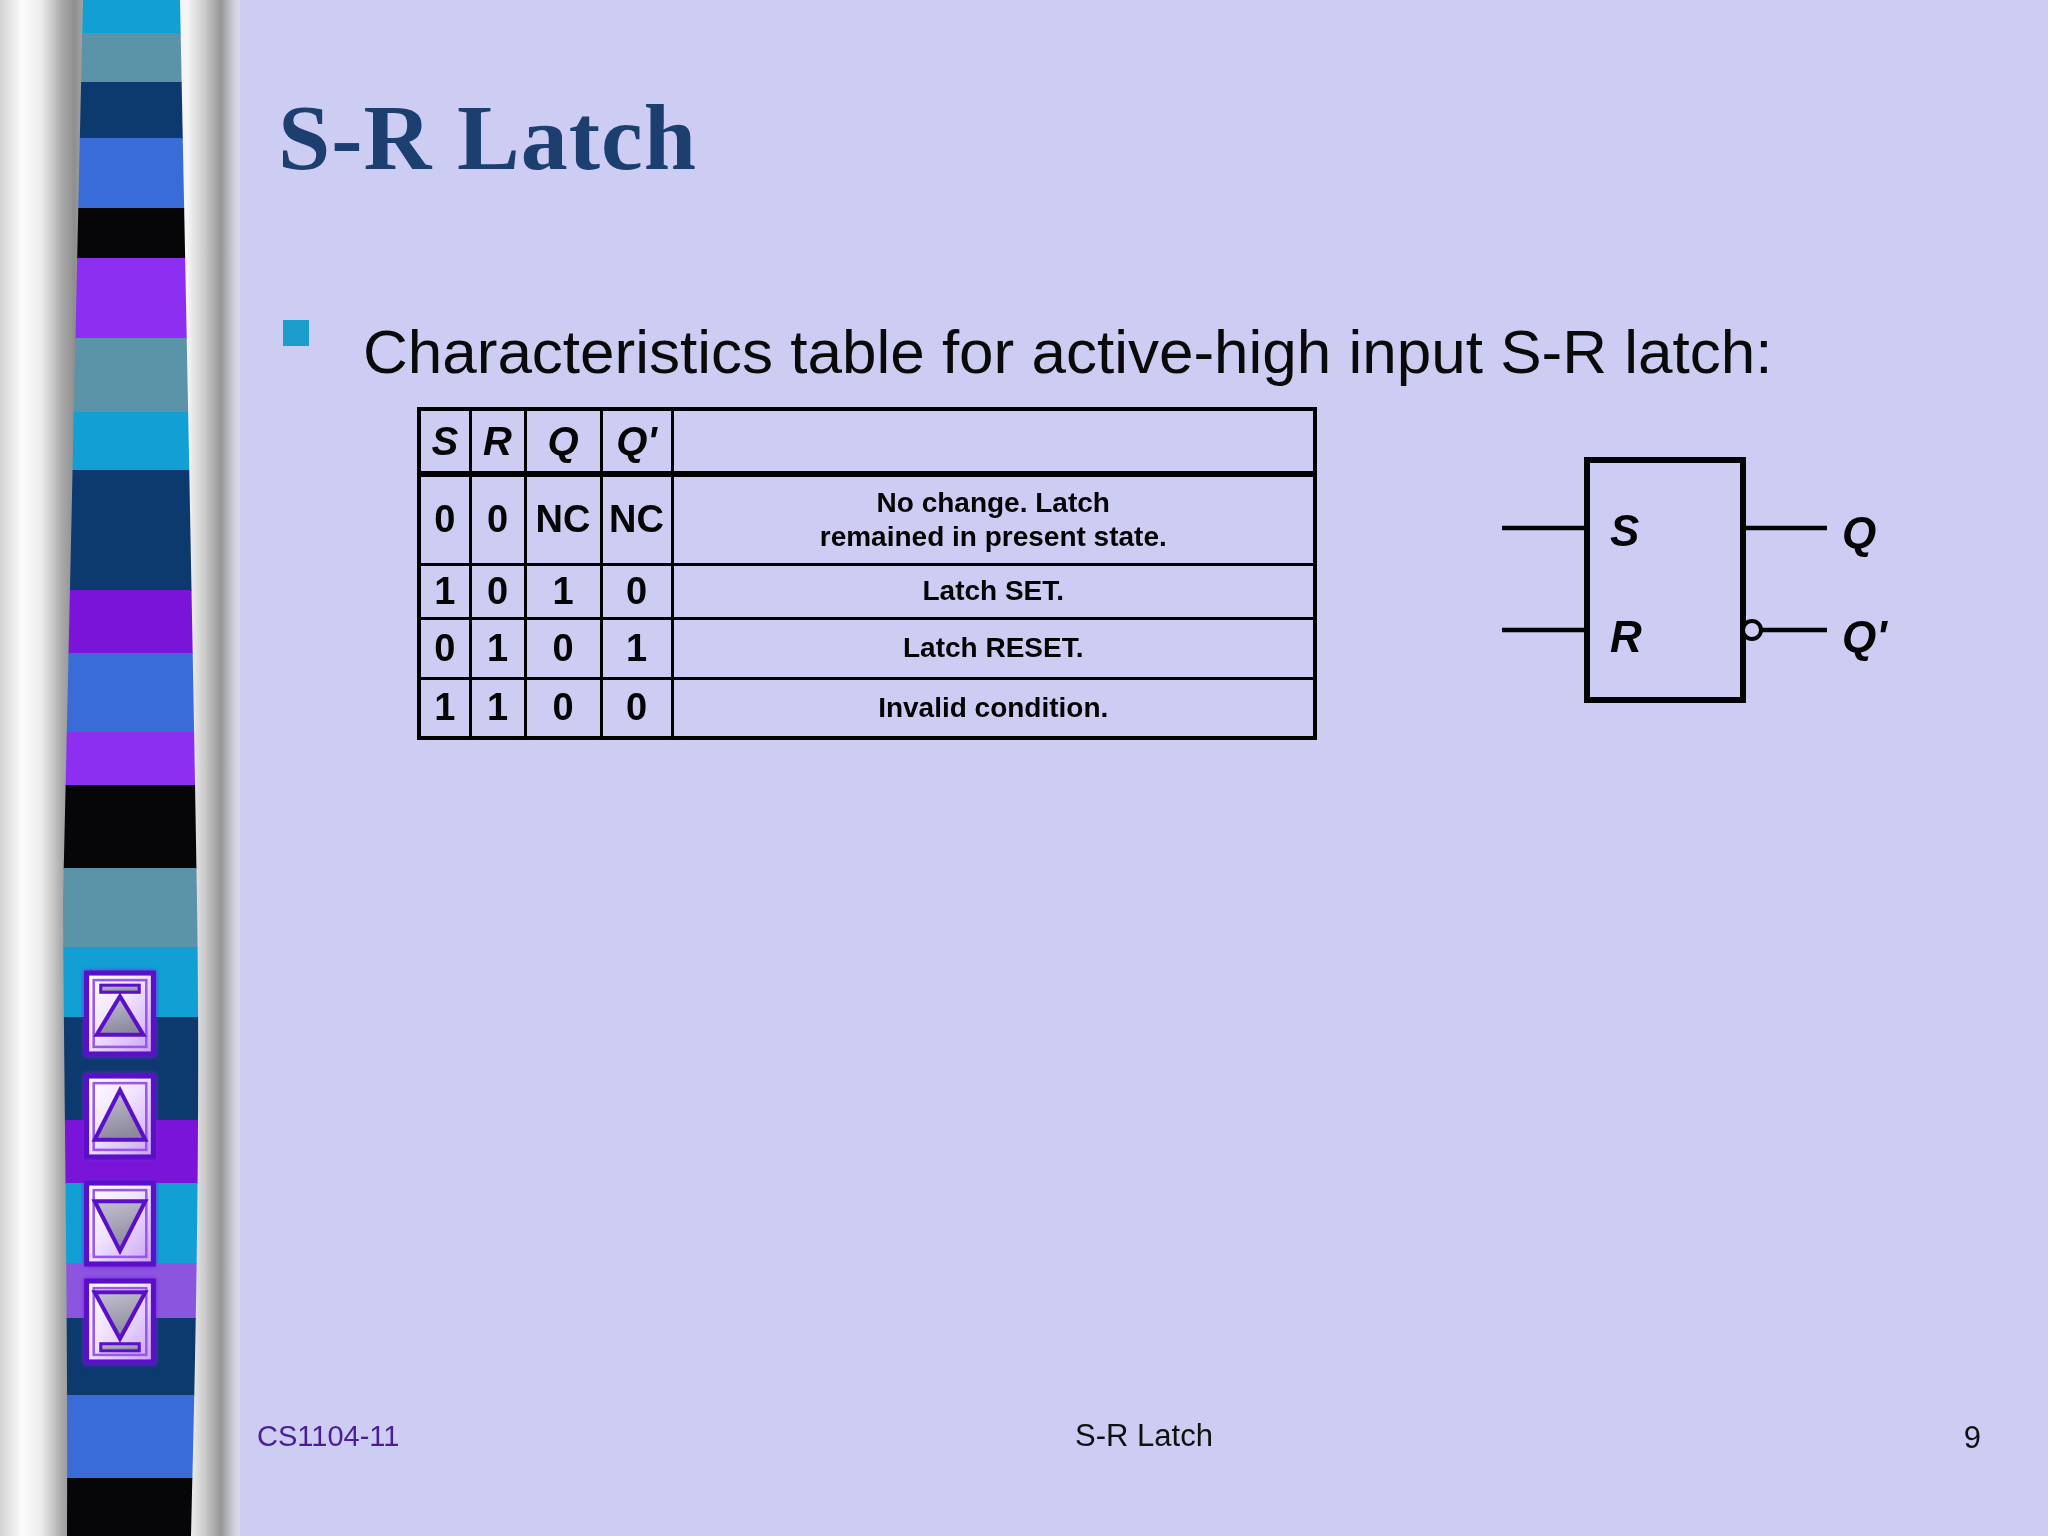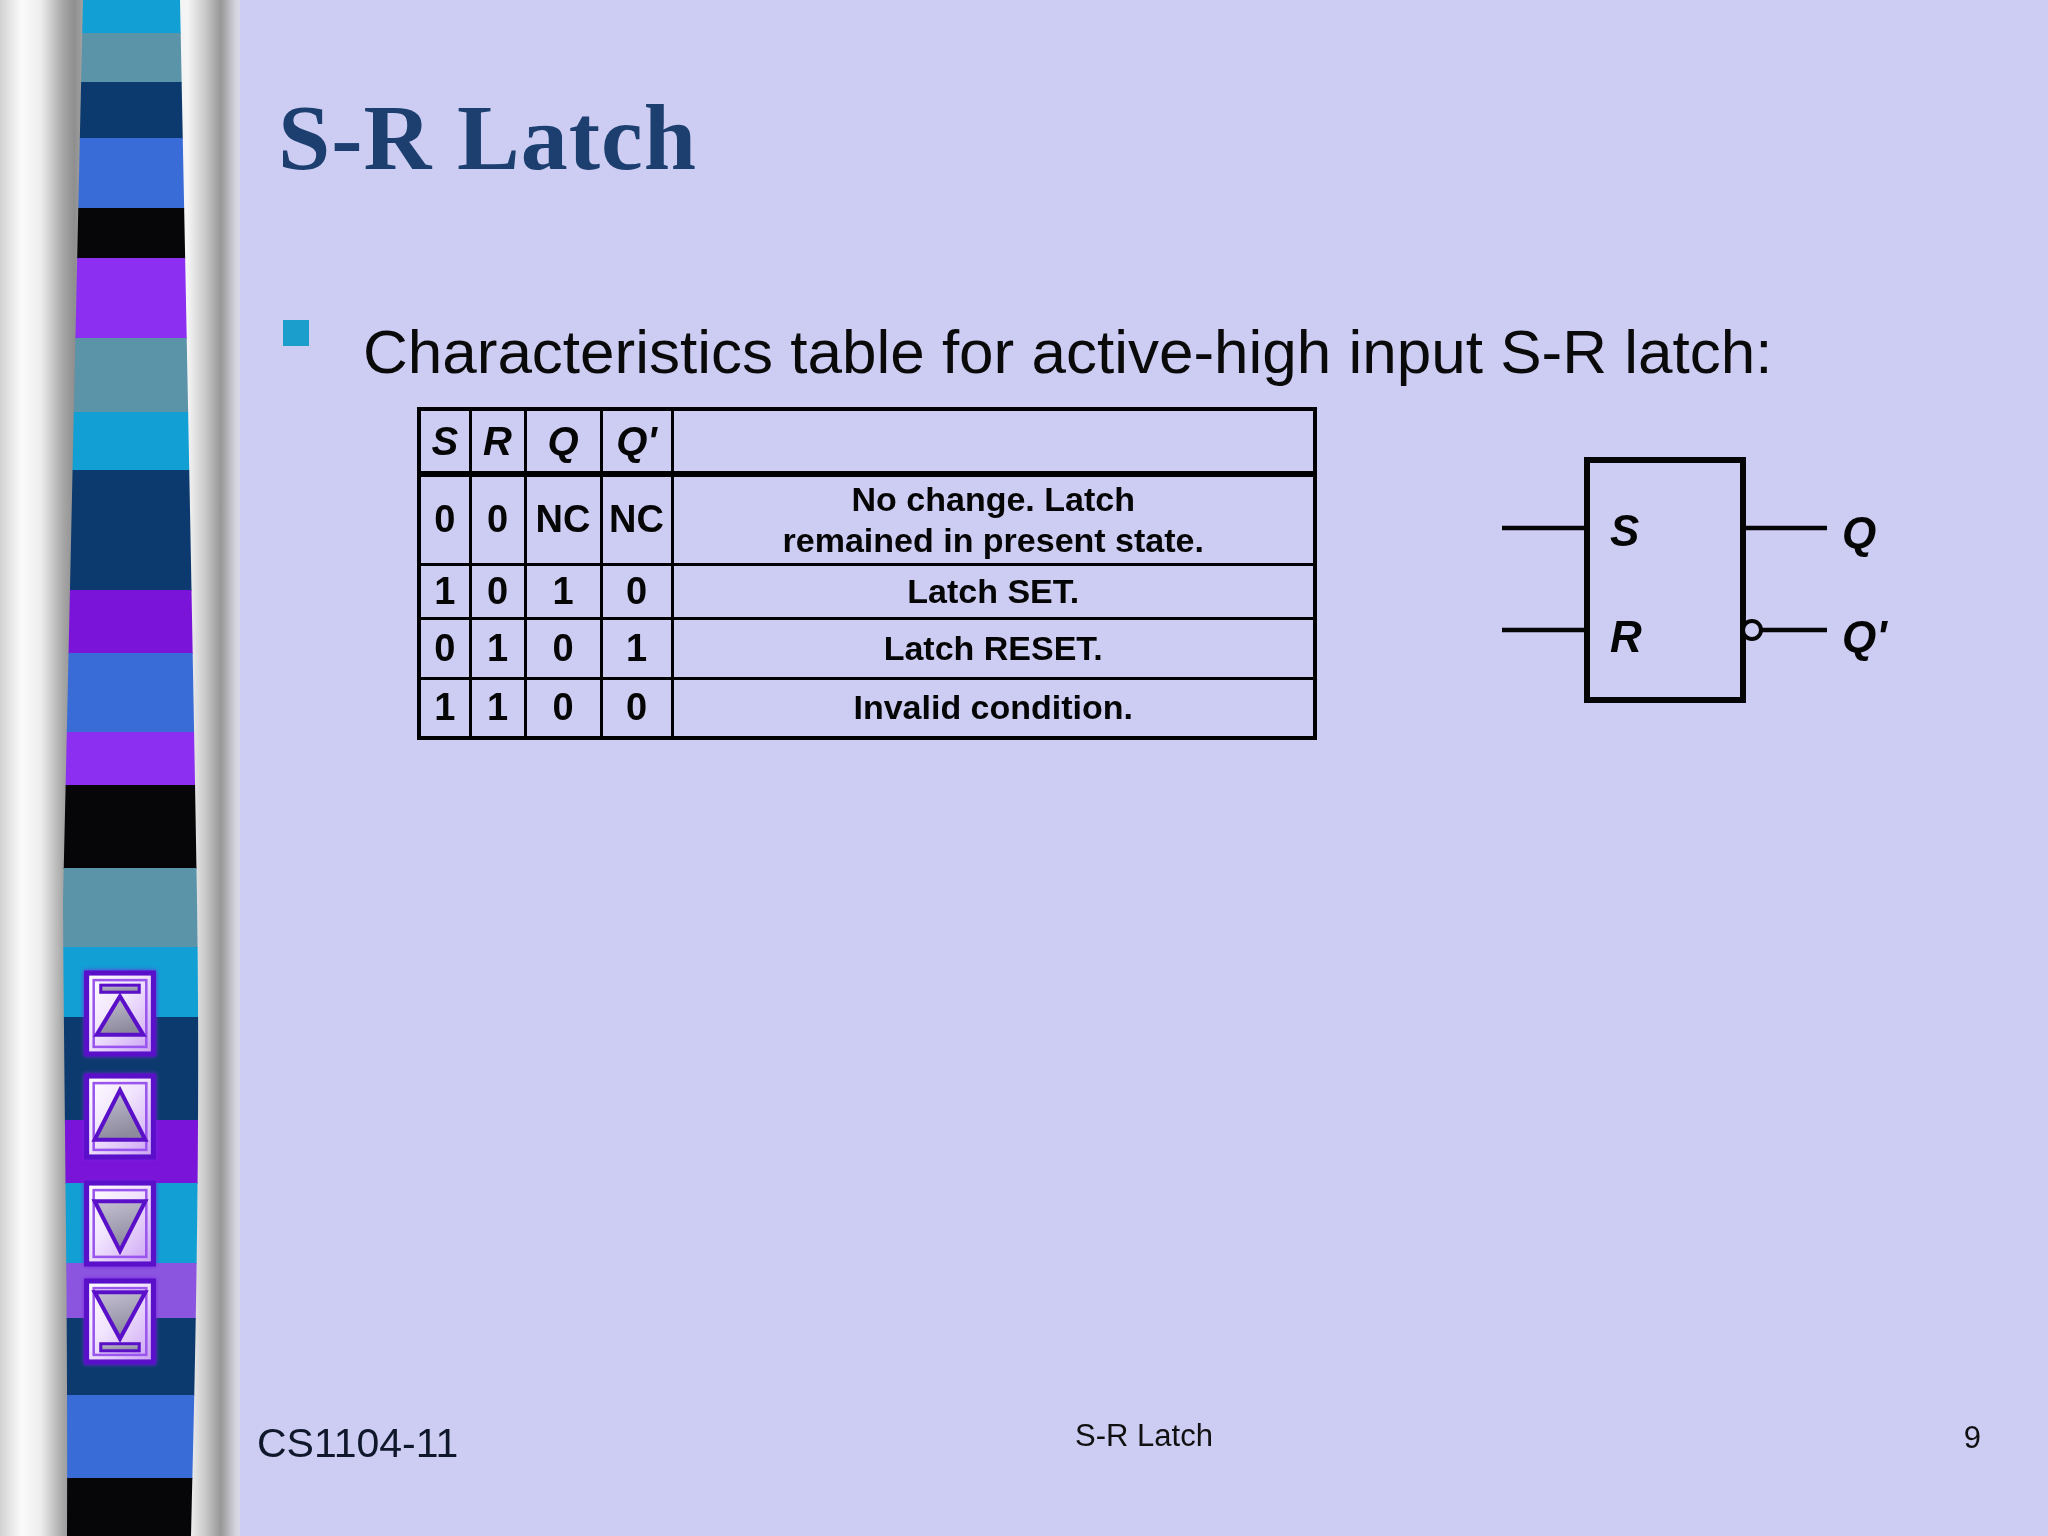--- a/index.html
+++ b/index.html
@@ -50,35 +50,35 @@
   }
   table.chars td{
     border:3px solid #000;text-align:center;vertical-align:middle;
     font-weight:bold;color:#050505;padding:0 2px;
   }
   table.chars tr.hdr td{
     font-size:40px;font-style:italic;height:60px;
     border-bottom:6px solid #000;
   }
   table.chars td.val{font-size:38px;}
-  table.chars td.desc{font-size:34px;line-height:1.2;white-space:pre-line;}
+  table.chars td.desc{font-size:28px;line-height:1.2;white-space:pre-line;}
   tr.r1{height:90px;}
   tr.r2{height:54px;}
   tr.r3{height:60px;}
   tr.r4{height:60px;}
 
   
   .latch{position:absolute;left:1490px;top:440px;}
   .latch text{
     font-family:"Liberation Sans", sans-serif;
     font-weight:bold;font-style:italic;font-size:44px;fill:#050505;
   }
 
   
-  .footer-left{position:absolute;left:257px;top:1420px;font-size:41px;color:#0f172a;}
+  .footer-left{position:absolute;left:257px;top:1420px;font-size:29px;color:#4c1d95;}
   .footer-center{position:absolute;left:240px;top:1418px;width:1808px;
                  text-align:center;font-size:31px;color:#101010;}
   .footer-right{position:absolute;right:67px;top:1420px;font-size:31px;color:#101010;}
 </style>
 </head>
 <body>
 
 <svg width="0" height="0" style="position:absolute" aria-hidden="true">
   <defs>
     <linearGradient id="btnface" x1="0" y1="0" x2="1" y2="1">

